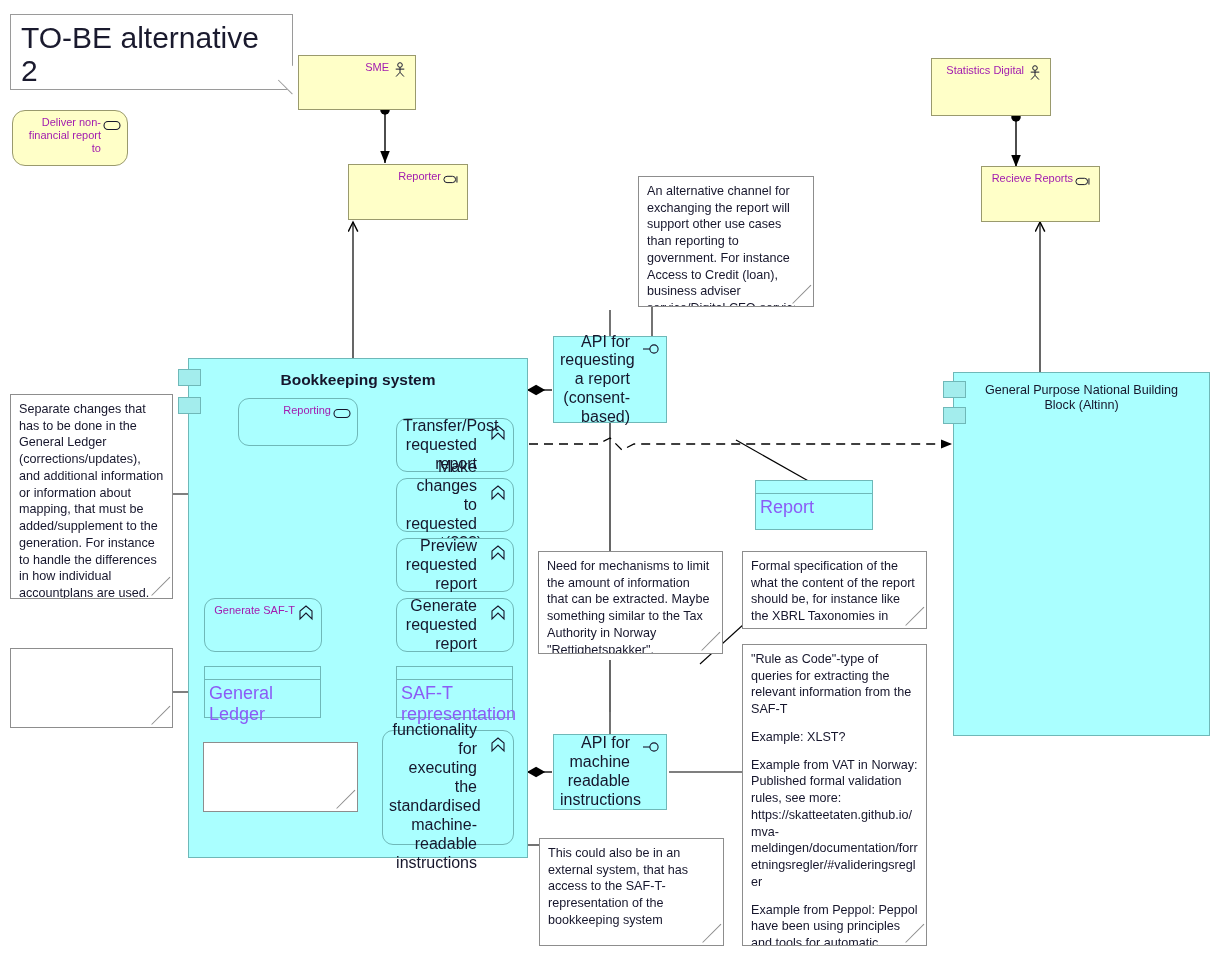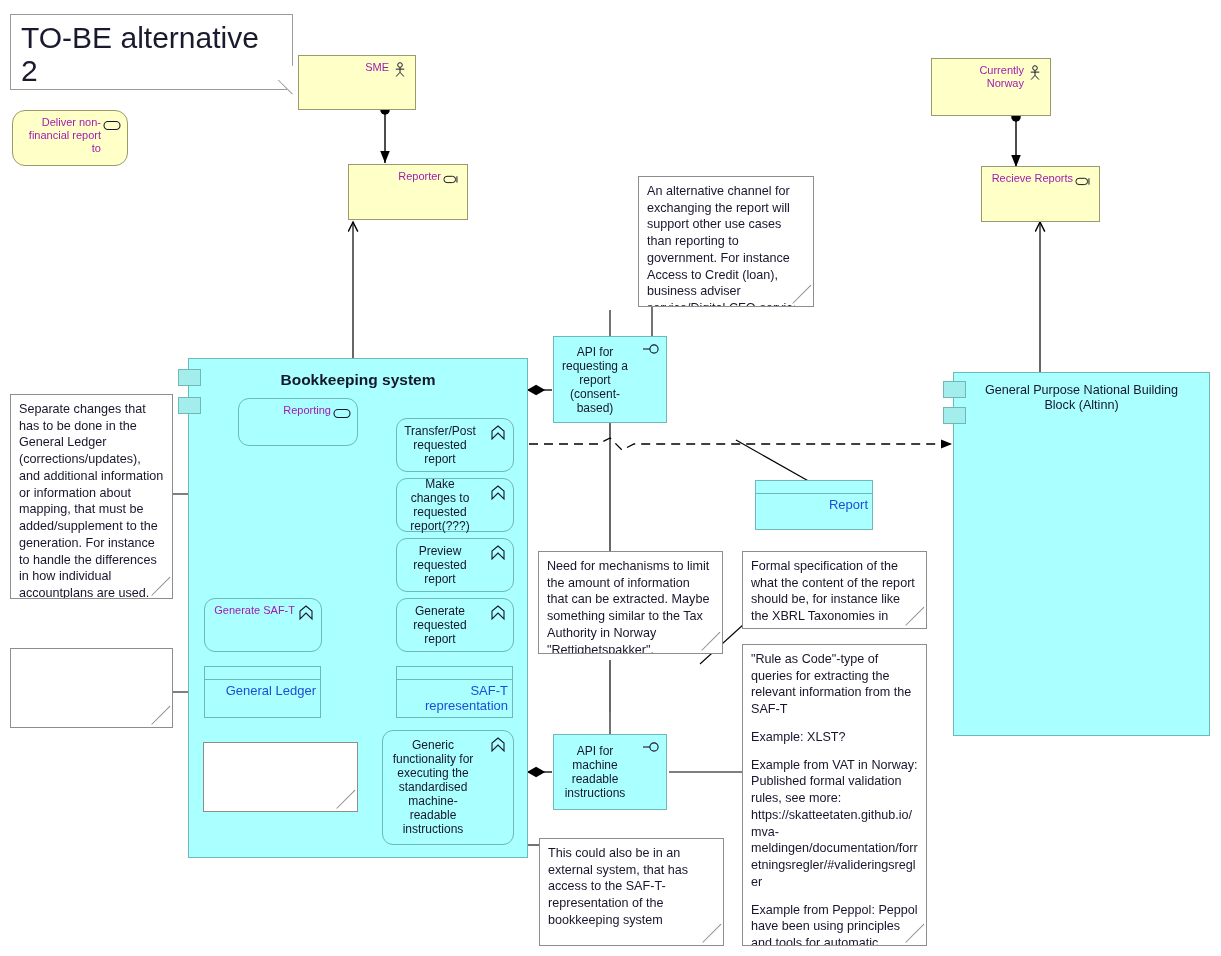--- a/index.html
+++ b/index.html
@@ -117,30 +117,30 @@
   .dataobj .band {
     position: absolute;
     left: 0; right: 0; top: 0;
     height: 13px;
     border-bottom: 1px solid #6fb8b8;
     box-sizing: border-box;
   }
   .dataobj .dlabel {
     position: absolute;
     left: 4px; right: 4px; top: 16px;
-    text-align: right;
-    font-size: 13px;
-    color: #1d4ed8;
+    text-align: left;
+    font-size: 18px;
+    color: #8b5cf6;
   }
   .center-label {
     position: absolute;
     left: 6px; right: 36px; top: 50%;
     transform: translateY(-50%);
-    text-align: center;
-    font-size: 12px;
+    text-align: right;
+    font-size: 16px;
     line-height: 1.18;
   }
 </style>
 </head>
 <body>
 
 <div id="canvas">
 
   <svg id="edges" viewBox="0 0 1221 956">
     <defs>
@@ -240,21 +240,21 @@
 
   <div class="node biz" style="left:348px; top:164px; width:120px; height:56px;">
     <div class="el-label">Reporter</div>
     <svg class="el-icon" viewBox="0 0 20 12">
       <rect x="1" y="3" width="13" height="7" rx="3.5" fill="none" stroke="#16162c" stroke-width="1.1"></rect>
       <line x1="15.5" y1="3" x2="15.5" y2="10" stroke="#16162c" stroke-width="1.1"></line>
     </svg>
   </div>
 
   <div class="node biz" style="left:931px; top:58px; width:120px; height:58px;">
-    <div class="el-label">Currently Norway</div>
+    <div class="el-label">Statistics Digital</div>
     <svg class="el-icon" viewBox="0 0 16 18">
       <circle cx="8" cy="3.4" r="2.6" fill="none" stroke="#16162c" stroke-width="1.1"></circle>
       <line x1="8" y1="6.2" x2="8" y2="11.6" stroke="#16162c" stroke-width="1.1"></line>
       <line x1="3.2" y1="8" x2="12.8" y2="8" stroke="#16162c" stroke-width="1.1"></line>
       <line x1="8" y1="11.6" x2="3.6" y2="16.4" stroke="#16162c" stroke-width="1.1"></line>
       <line x1="8" y1="11.6" x2="12.4" y2="16.4" stroke="#16162c" stroke-width="1.1"></line>
     </svg>
   </div>
 
   <div class="node biz" style="left:981px; top:166px; width:119px; height:56px;">

